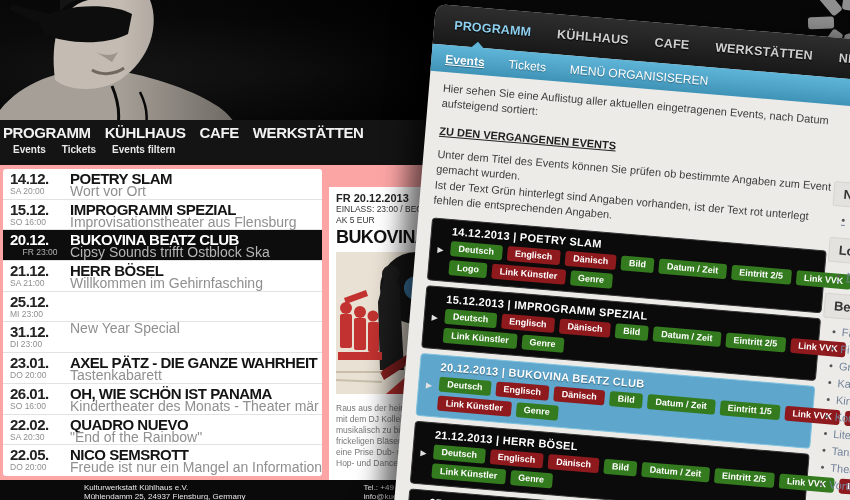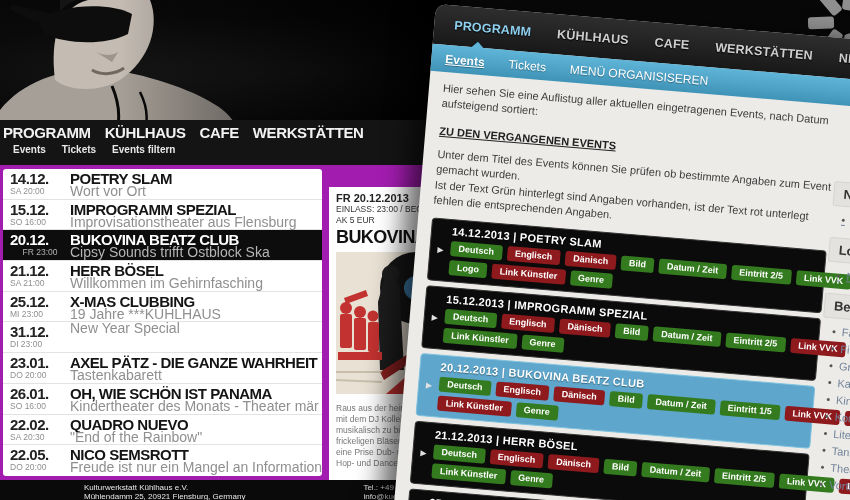--- a/index.html
+++ b/index.html
@@ -13,21 +13,21 @@
         background:radial-gradient(ellipse at 38% 60%, #1c1c1c 0%, #0a0a0a 55%, #060606 100%);}
   .hero svg{position:absolute;left:0;top:0;}
   .star-logo{position:absolute;right:-18px;top:-14px;}
 
   .site-nav{position:absolute;left:0;top:120px;width:850px;height:45px;background:#141414;}
   .site-nav-main{display:flex;gap:14px;padding:4px 0 0 3px;}
   .site-nav-main span{color:#f2f2f2;font-weight:700;font-size:15px;letter-spacing:-0.4px;cursor:pointer;}
   .site-nav-sub{display:flex;gap:16px;padding:3px 0 0 13px;}
   .site-nav-sub span{color:#e8e8e8;font-weight:700;font-size:10px;cursor:pointer;}
 
-  .frame{position:absolute;left:0;top:165px;width:460px;height:315px;background:#a21caf;}
+  .frame{position:absolute;left:0;top:165px;width:460px;height:315px;background:#fca5a5;}
   .list-panel{position:absolute;left:3px;top:4px;width:319px;height:307px;background:#fff;
               border-radius:3px;overflow:hidden;}
   .ev-row{height:30.7px;display:flex;border-bottom:1px solid #e2e2e2;padding:2px 0 0 7px;cursor:pointer;}
   .ev-row:last-child{border-bottom:none;}
   .ev-date-col{width:60px;flex:none;}
   .ev-date{font-weight:700;font-size:15px;color:#222;letter-spacing:-0.5px;line-height:16px;}
   .ev-time{font-size:8.5px;color:#8f8f8f;line-height:9px;}
   .ev-title{font-weight:700;font-size:15px;color:#141414;letter-spacing:-0.5px;line-height:16px;white-space:nowrap;}
   .ev-sub{font-size:14px;color:#8f8f8f;line-height:9px;white-space:nowrap;}
   .ev-row.hl{background:#0d0d0d;}
@@ -208,24 +208,20 @@
             <div>
               <div class="ev-title">HERR BÖSEL</div>
               <div class="ev-sub">Willkommen im Gehirnfasching</div>
             </div>
           </div>
           <div class="ev-row">
             <div class="ev-date-col">
               <div class="ev-date">25.12.</div>
               <div class="ev-time">MI 23:00</div>
             </div>
-            <div>
-              <div class="ev-title">X-MAS CLUBBING</div>
-              <div class="ev-sub">19 Jahre ***KÜHLHAUS</div>
-            </div>
           </div>
           <div class="ev-row">
             <div class="ev-date-col">
               <div class="ev-date">31.12.</div>
               <div class="ev-time">DI 23:00</div>
             </div>
             <div>
               <div class="ev-sub">New Year Special</div>
             </div>
           </div>
@@ -309,21 +305,21 @@
             <div>frickeligen Bläserens</div>
             <div>eine Prise Dub- und</div>
             <div>Hop- und Dance-Be</div>
           </div>
       </div>
     </div>
 
     <div class="footer">
       <div>
         <div>Kulturwerkstatt Kühlhaus e.V.</div>
-        <div>Mühlendamm 25, 20921 Flensburg, Germany</div>
+        <div>Mühlendamm 25, 24937 Flensburg, Germany</div>
       </div>
       <div>
         <div>Tel.: +49 (0)461 29866</div>
         <div>info@kuehlhaus.net</div>
       </div>
     </div>
   </div>
 
   <div class="cms">
     <div class="cms-nav">

